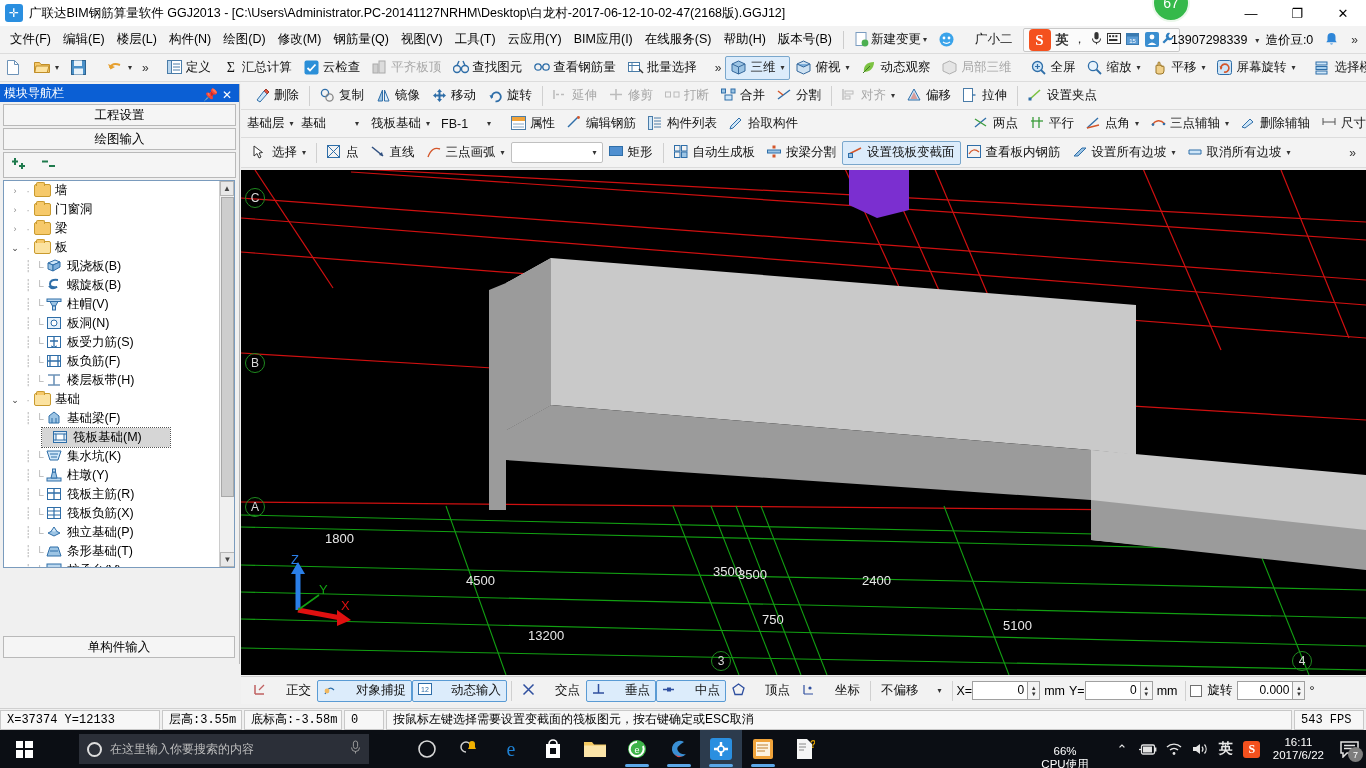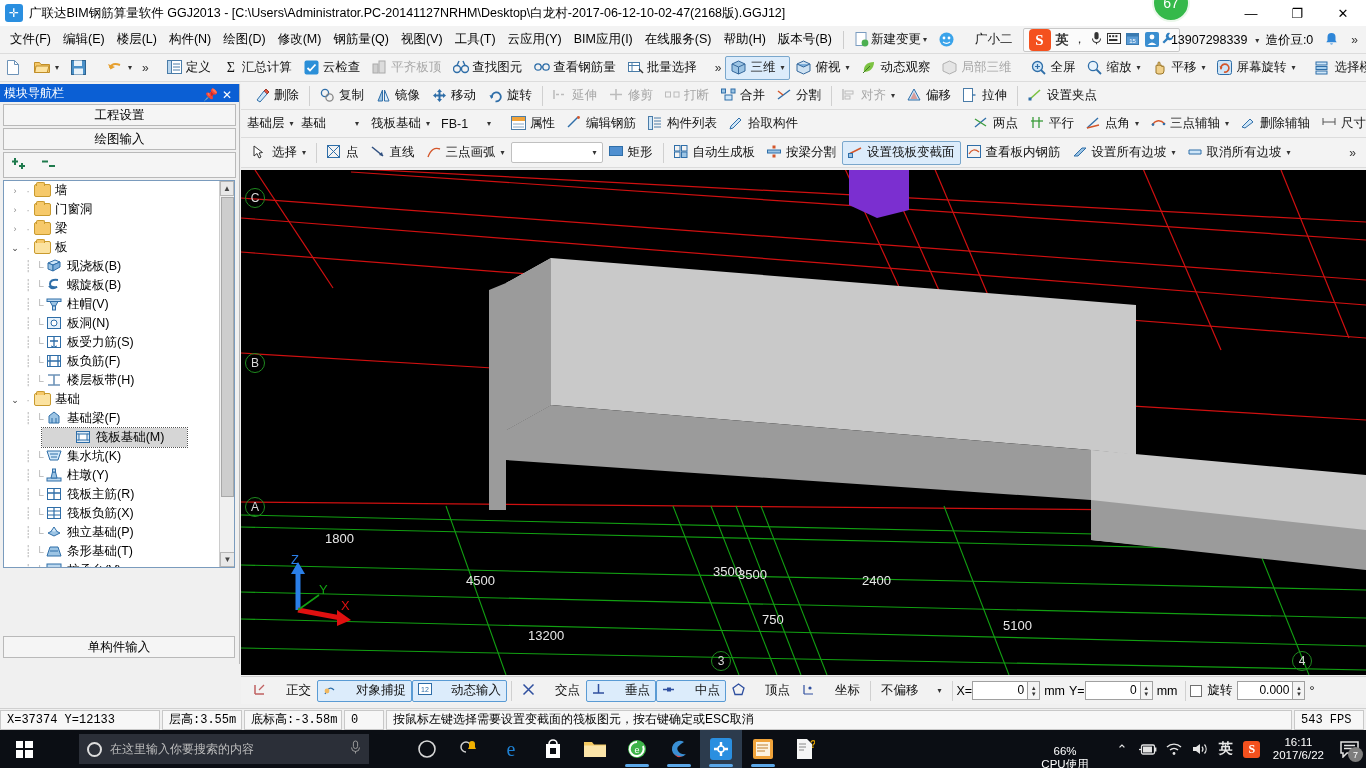--- a/index.html
+++ b/index.html
@@ -80,21 +80,21 @@
      display:flex;align-items:center;justify-content:center;font-size:12.5px;color:#000; }
   .lp-tools { height:26px; background:#f5f5f5; border:1px solid #b9b9b9; margin:2px 3px;
      display:flex; align-items:center; gap:8px; padding-left:8px; }
   .plusminus { color:#1f7a4d; font-weight:bold; font-size:13px; }
 
   .tree { position:absolute; left:3px; top:96px; width:232px; height:388px;
     background:#fff; border:1px solid #7a9bbd; overflow:hidden; }
   .tree-inner { position:absolute; left:0; top:0; width:216px; }
   .tnode { display:flex; align-items:center; height:19px; font-size:12.5px; white-space:nowrap;
      color:#000; padding-left:4px; }
-  .tnode.sel { background:#d6d6d6; outline:1px dotted #555; width:145px; margin-left:38px; padding-left:10px;justify-content:center;}
+  .tnode.sel { background:#d6d6d6; outline:1px dotted #555; width:128px; margin-left:38px; padding-left:10px;}
   .tnode .arr { width:14px; color:#888; font-size:9px; text-align:center; }
   .tnode .arr.open { color:#3a3a3a; }
   .dotline { width:12px; text-align:center; color:#b0b0b0; font-size:11px; }
   .folder { width:17px;height:13px;background:#f6c96a;border:1px solid #c99a2e;border-radius:2px;
      margin-right:4px; position:relative; flex:none;}
   .folder:after{content:"";position:absolute;left:1px;top:-3px;width:7px;height:3px;background:#f6c96a;
      border:1px solid #c99a2e;border-bottom:none;border-radius:2px 2px 0 0;}
   .folder.open { background:#fbe2a0; }
   .leaficon { width:17px;height:15px;margin-right:4px;flex:none;position:relative; }
   .tree-sb { position:absolute; right:0; top:0; width:15px; height:100%; background:#f0f0f0;

